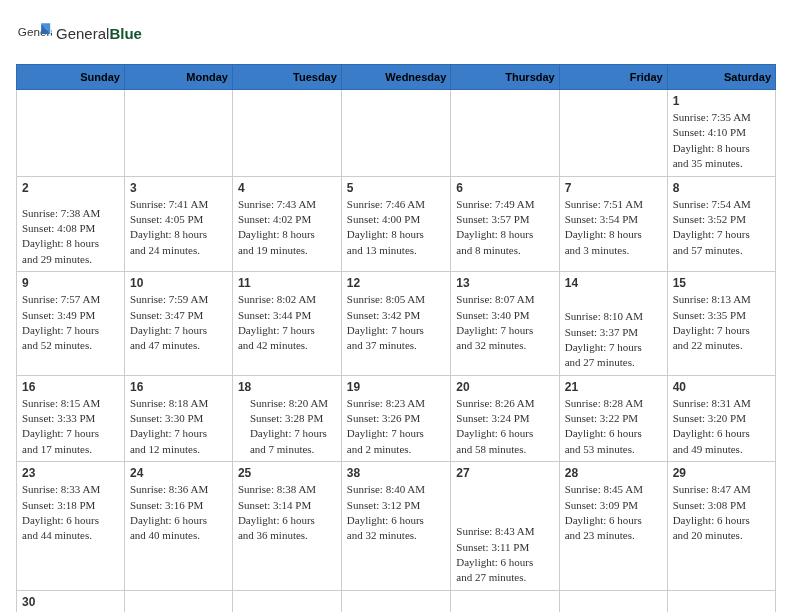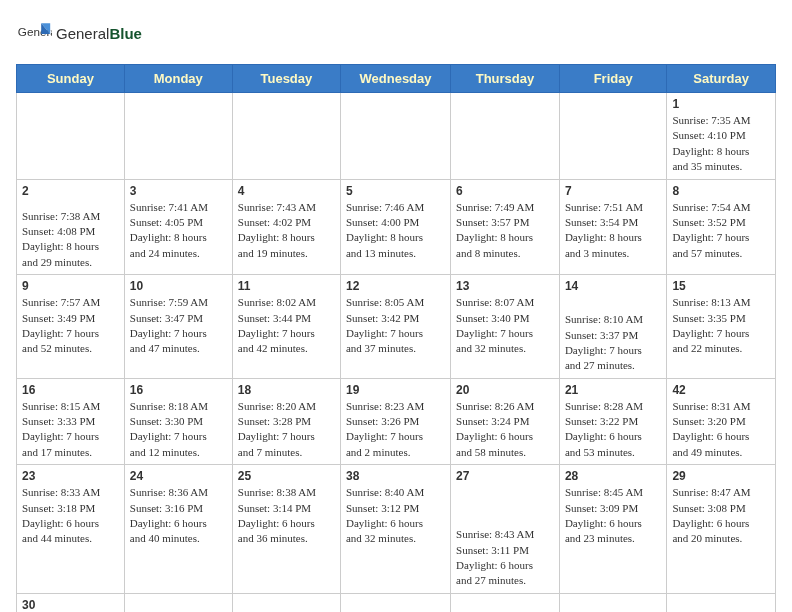--- a/index.html
+++ b/index.html
@@ -37,25 +37,25 @@
       font-size: 13px;
       color: #555;
     }
     .calendar {
       width: 100%;
       border-collapse: collapse;
       border: 1px solid #ccc;
     }
     .calendar th {
       background-color: #3a7cc7;
-      color: #fef9c3;
-      font-size: 13px;
+      color: #000000;
+      font-size: 11px;
       font-weight: bold;
       padding: 6px 4px;
-      text-align: center;
+      text-align: right;
       border: 1px solid #2d6ab5;
     }
     .calendar td {
       border: 1px solid #ccc;
       vertical-align: top;
       padding: 4px 5px;
       width: 113px;
       min-height: 70px;
       background: #fff;
     }
@@ -241,21 +241,21 @@
         </td>
         <td>
           <span class="day-number">16</span>
           <div class="day-info" style="white-space: pre-line;">Sunrise: 8:18 AM
 Sunset: 3:30 PM
 Daylight: 7 hours
 and 12 minutes.</div>
         </td>
         <td>
           <span class="day-number">18</span>
-          <div class="day-info" style="white-space: pre-line;">Sunrise: 8:20 AM
+          <div class="day-info" style="white-space: pre-line; margin-left: 12px;">Sunrise: 8:20 AM
 Sunset: 3:28 PM
 Daylight: 7 hours
 and 7 minutes.</div>
         </td>
         <td>
           <span class="day-number">19</span>
           <div class="day-info" style="white-space: pre-line;">Sunrise: 8:23 AM
 Sunset: 3:26 PM
 Daylight: 7 hours
 and 2 minutes.</div>
@@ -268,21 +268,21 @@
 and 58 minutes.</div>
         </td>
         <td>
           <span class="day-number">21</span>
           <div class="day-info" style="white-space: pre-line;">Sunrise: 8:28 AM
 Sunset: 3:22 PM
 Daylight: 6 hours
 and 53 minutes.</div>
         </td>
         <td>
-          <span class="day-number">42</span>
+          <span class="day-number">40</span>
           <div class="day-info" style="white-space: pre-line;">Sunrise: 8:31 AM
 Sunset: 3:20 PM
 Daylight: 6 hours
 and 49 minutes.</div>
         </td>
       </tr>
       <tr>
         <td>
           <span class="day-number">23</span>
           <div class="day-info" style="white-space: pre-line;">Sunrise: 8:33 AM

